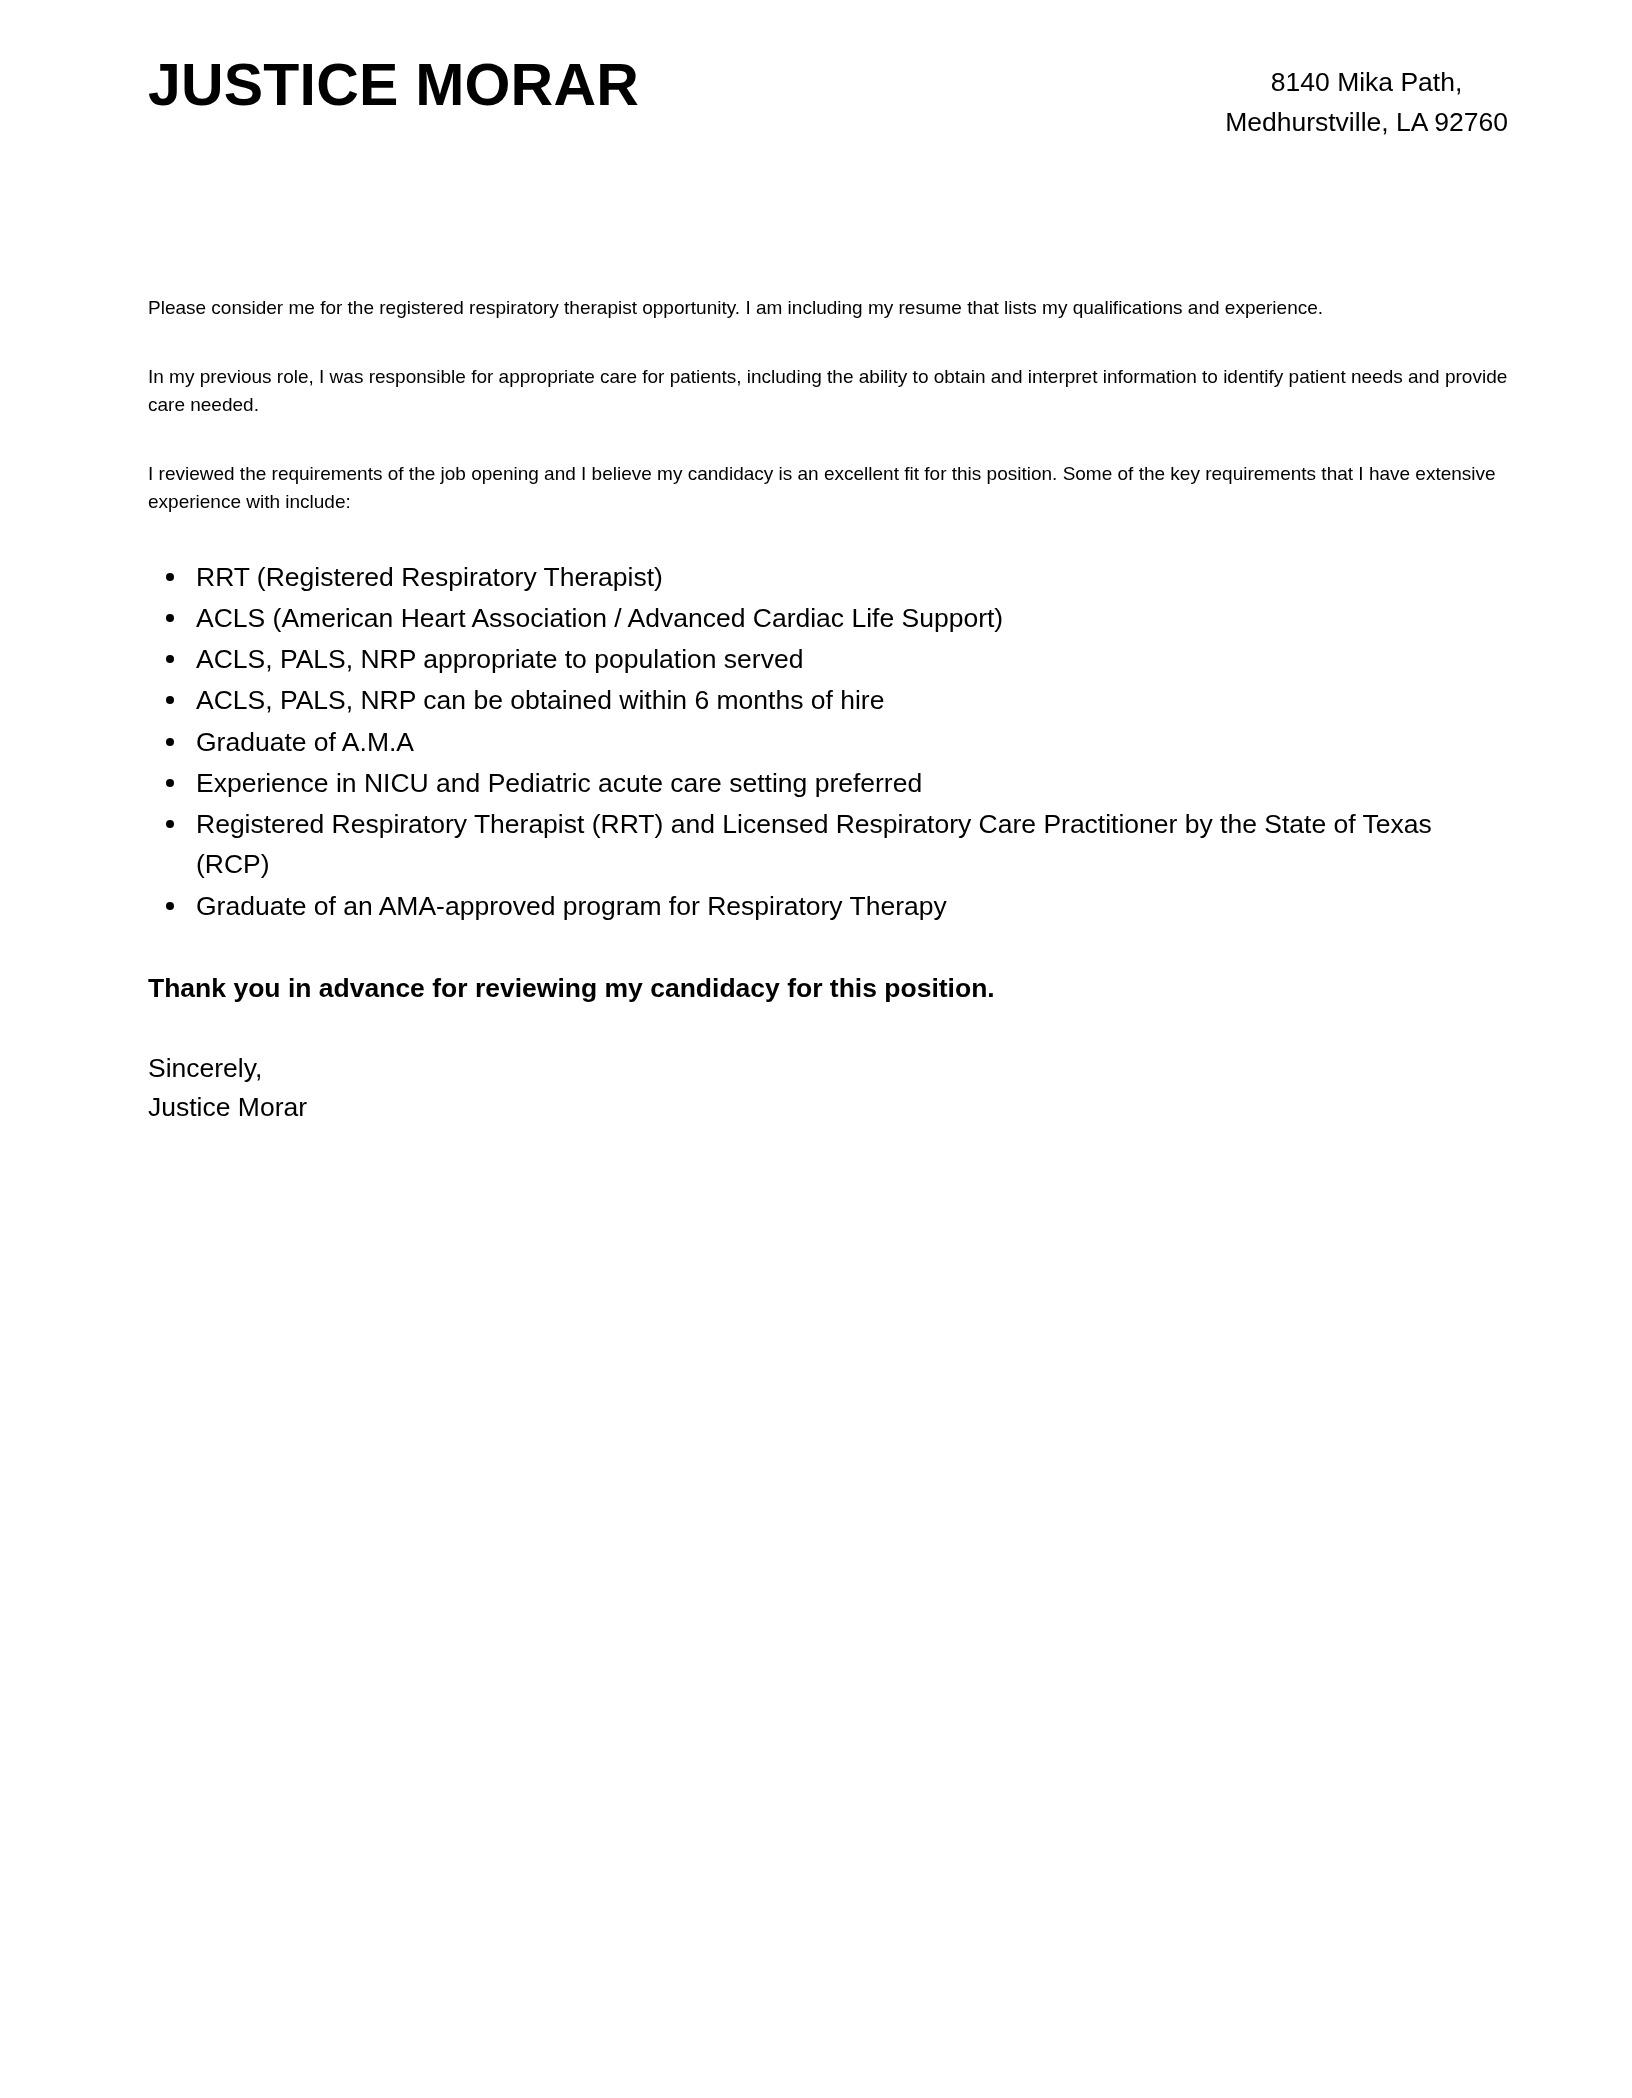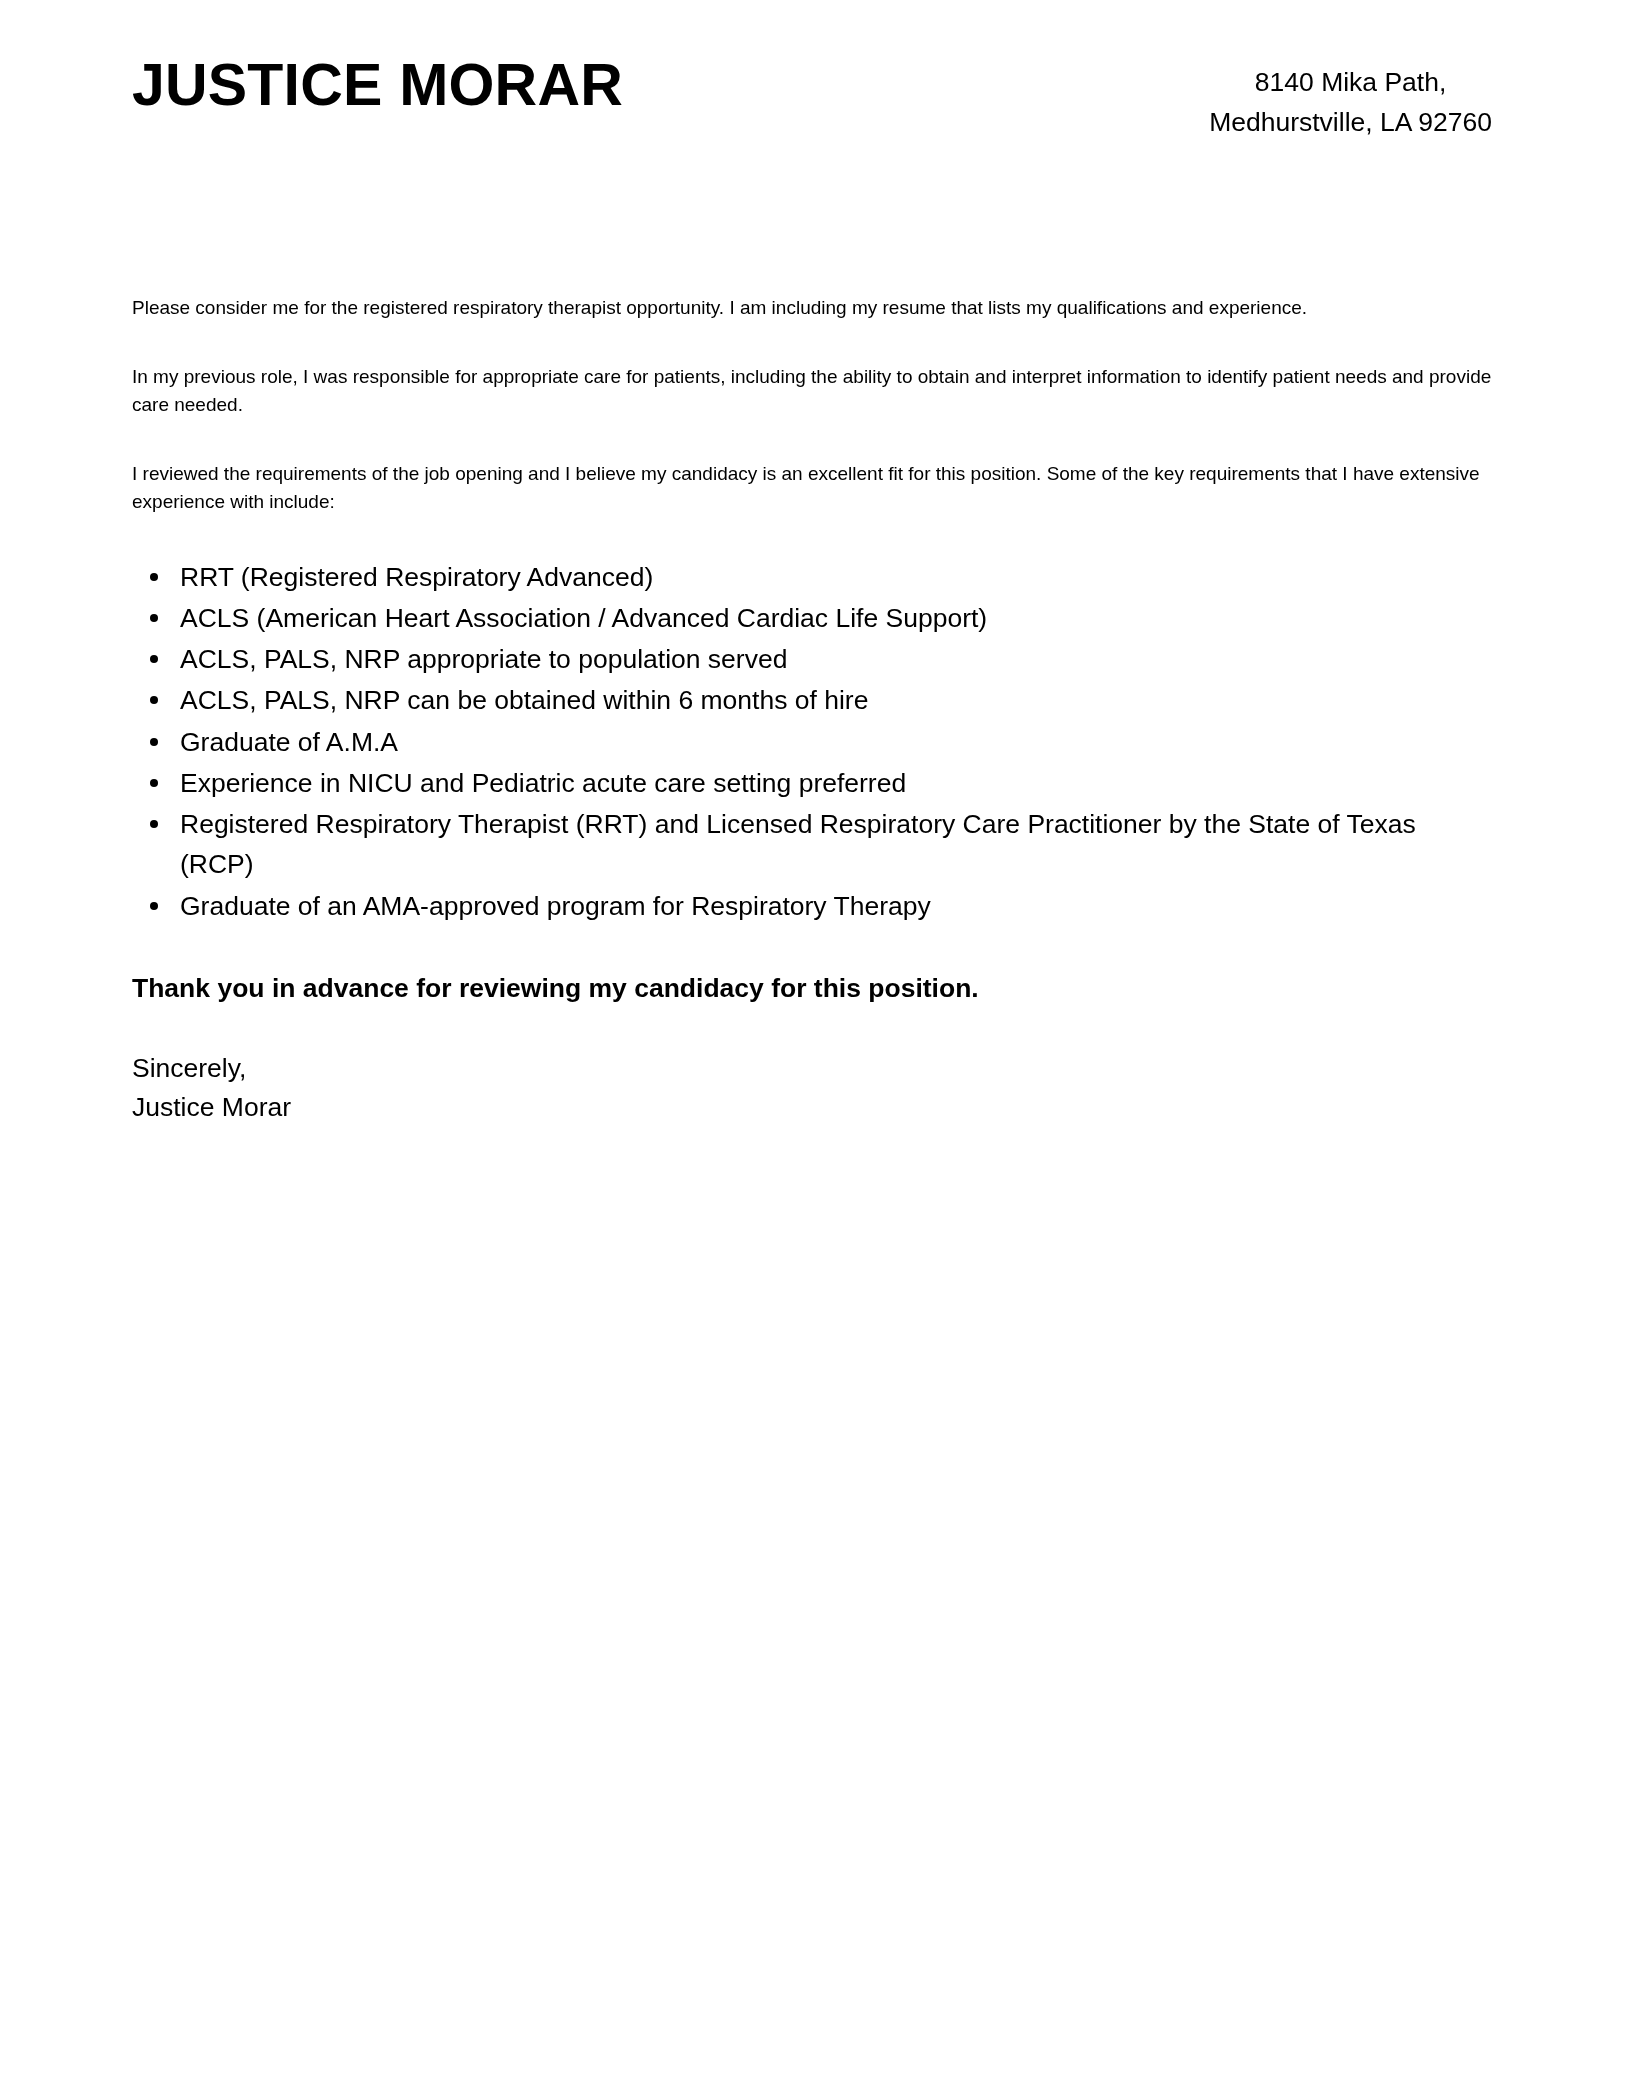--- a/index.html
+++ b/index.html
@@ -20,21 +20,21 @@
     width: 1632px;
     height: 2098px;
     background: #ffffff;
     box-sizing: border-box;
     padding: 0;
     overflow: hidden;
   }
 
   .content {
     position: absolute;
-    left: 132px;
+    left: 148px;
     top: 0;
     width: 1362px;
   }
 
   
   .header {
     display: flex;
     align-items: flex-start;
     justify-content: space-between;
     padding-top: 52px;
@@ -153,21 +153,21 @@
 
       <p class="paragraph">Please consider me for the registered respiratory therapist opportunity. I am including my resume that lists my qualifications and experience.</p>
 
       <p class="paragraph">In my previous role, I was responsible for appropriate care for patients, including the ability to obtain and interpret information to identify patient needs and provide care needed.</p>
 
       <p class="paragraph">I reviewed the requirements of the job opening and I believe my candidacy is an excellent fit for this position. Some of the key requirements that I have extensive experience with include:</p>
 
       <ul class="requirements-list">
         <li>
           <span class="bullet-dot"></span>
-          <span>RRT (Registered Respiratory Advanced)</span>
+          <span>RRT (Registered Respiratory Therapist)</span>
         </li>
         <li>
           <span class="bullet-dot"></span>
           <span>ACLS (American Heart Association / Advanced Cardiac Life Support)</span>
         </li>
         <li>
           <span class="bullet-dot"></span>
           <span>ACLS, PALS, NRP appropriate to population served</span>
         </li>
         <li>

